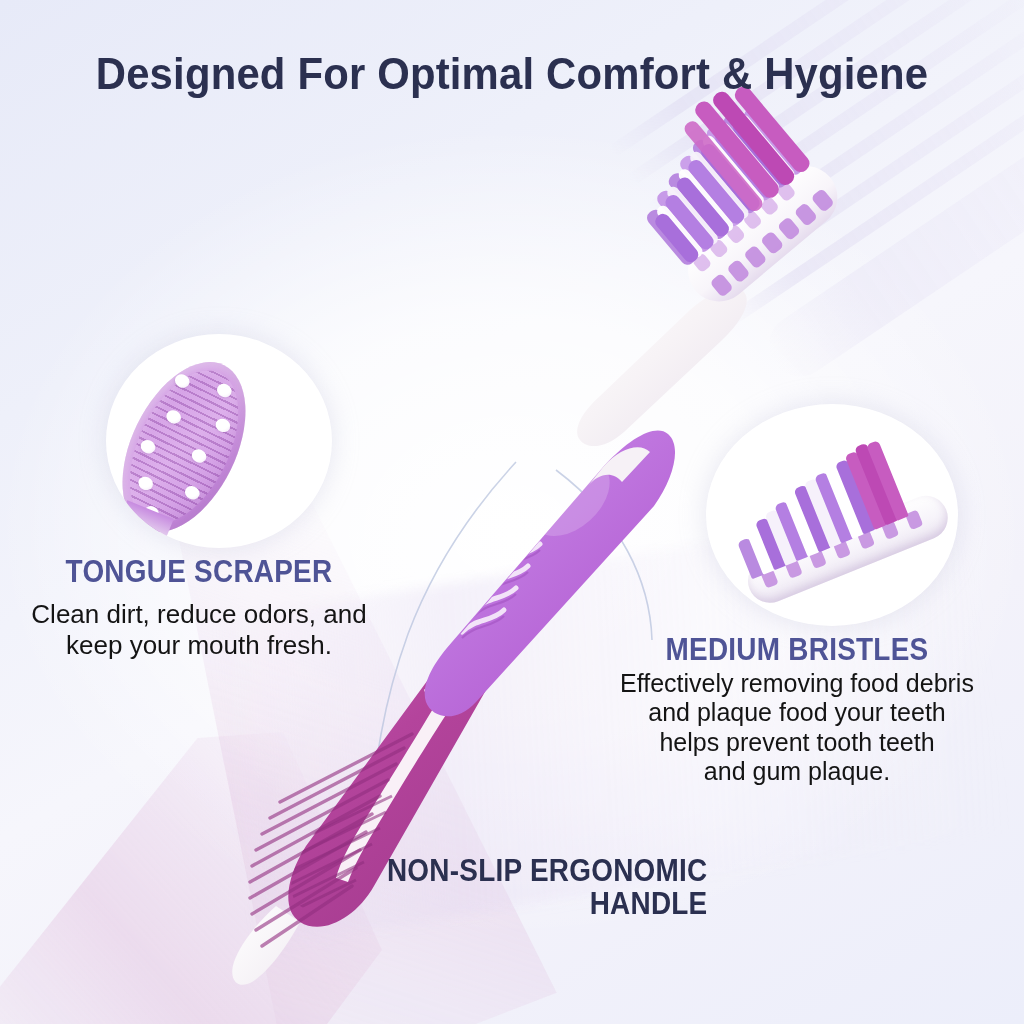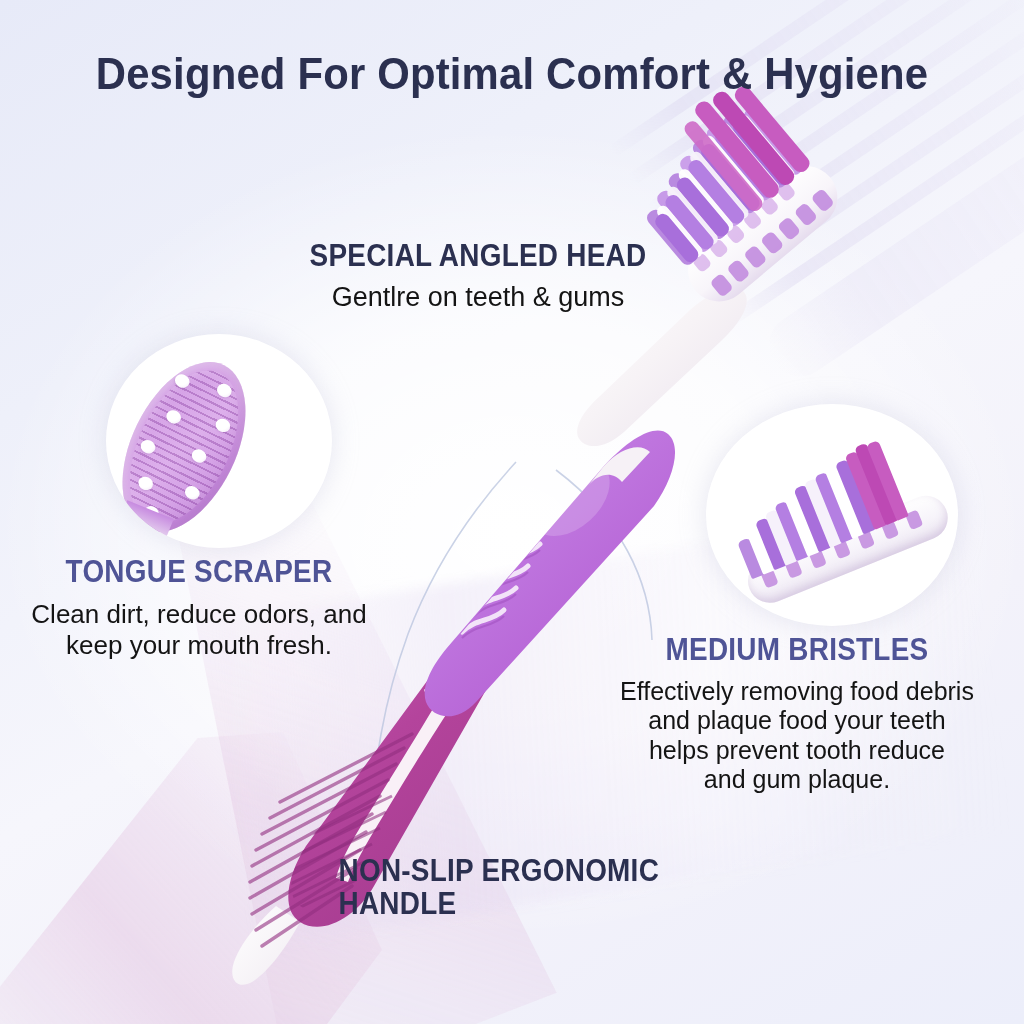--- a/index.html
+++ b/index.html
@@ -76,23 +76,23 @@
   #callout-head{top:240px;left:218px;width:520px;text-align:center;}
   #callout-head .c-title{font-size:31px;color:#2b3050;}
   #callout-head .c-body{font-size:27px;margin-top:9px;}
 
   #callout-scraper{top:556px;left:-6px;width:410px;text-align:center;}
   #callout-scraper .c-title{font-size:31px;color:#4f5496;}
   #callout-scraper .c-body{font-size:26px;margin-top:10px;}
 
   #callout-bristles{top:634px;left:572px;width:450px;text-align:center;}
   #callout-bristles .c-title{font-size:31px;color:#4f5496;}
-  #callout-bristles .c-body{font-size:25px;margin-top:10px;}
-
-  #callout-handle{top:855px;left:318px;width:410px;text-align:left;}
+  #callout-bristles .c-body{font-size:25px;margin-top:2px;}
+
+  #callout-handle{top:855px;left:318px;width:410px;text-align:right;}
   #callout-handle .c-title{font-size:31px;color:#2b3050;}
 
   
   .inset{
     position:absolute;border-radius:50%;background:#ffffff;overflow:hidden;
     box-shadow:0 0 26px rgba(190,190,215,.35);
   }
   #inset-scraper{left:106px;top:334px;width:226px;height:214px;}
   #inset-bristles{left:706px;top:404px;width:252px;height:222px;}
 
@@ -370,39 +370,35 @@
         <span class="tuft" style="left:122px;height:76px;background:#a86fdb;"></span>
         <span class="tuft" style="left:134px;height:80px;background:#c75cc0;"></span>
         <span class="tuft" style="left:146px;height:84px;background:#bd49b4;"></span>
         <span class="tuft" style="left:158px;height:82px;background:#c75cc0;"></span>
       </div>
     </div>
   </div>
 
   <div id="headline">Designed For Optimal Comfort &amp; Hygiene</div>
 
-  <div class="callout" id="callout-head">
-    <div class="c-title">SPECIAL ANGLED HEAD</div>
-    <div class="c-body">Gentlre on teeth &amp; gums</div>
-  </div>
 
   <div class="callout" id="callout-scraper">
     <div class="c-title">TONGUE SCRAPER</div>
     <div class="c-body">
       <div>Clean dirt, reduce odors, and</div>
       <div>keep your mouth fresh.</div>
     </div>
   </div>
 
   <div class="callout" id="callout-bristles">
     <div class="c-title">MEDIUM BRISTLES</div>
     <div class="c-body">
       <div>Effectively removing food debris</div>
       <div>and plaque food your teeth</div>
-      <div>helps prevent tooth reduce</div>
+      <div>helps prevent tooth teeth</div>
       <div>and gum plaque.</div>
     </div>
   </div>
 
   <div class="callout" id="callout-handle">
     <div class="c-title">NON-SLIP ERGONOMIC</div>
     <div class="c-title">HANDLE</div>
   </div>
 
 </div>

